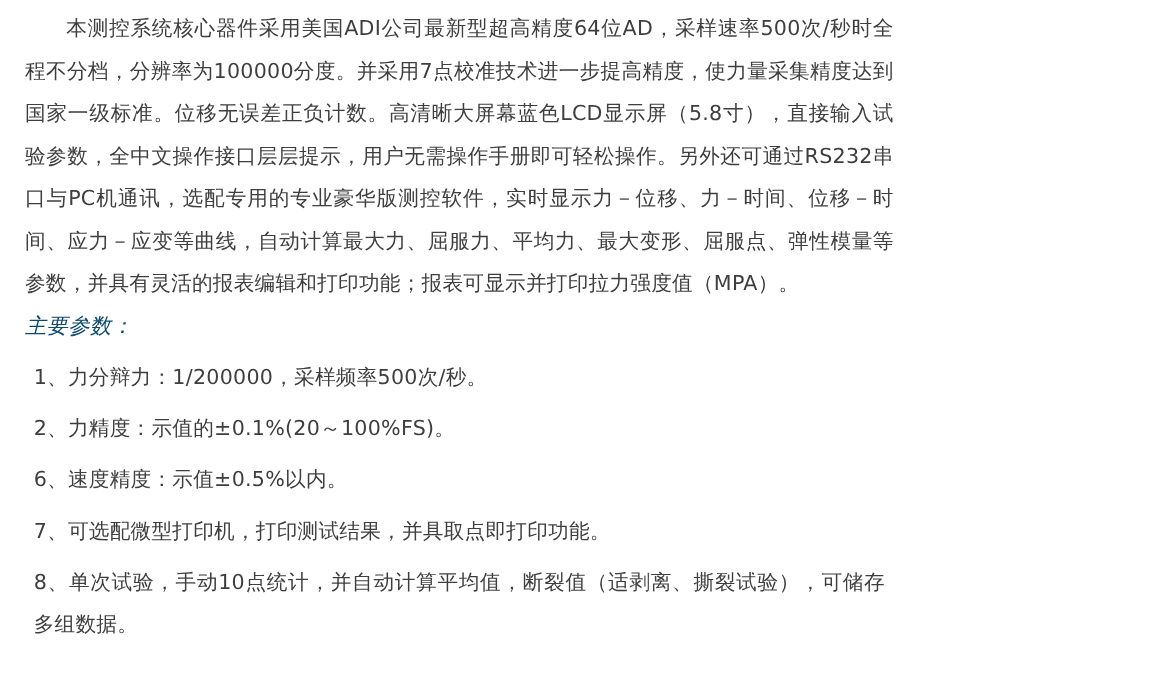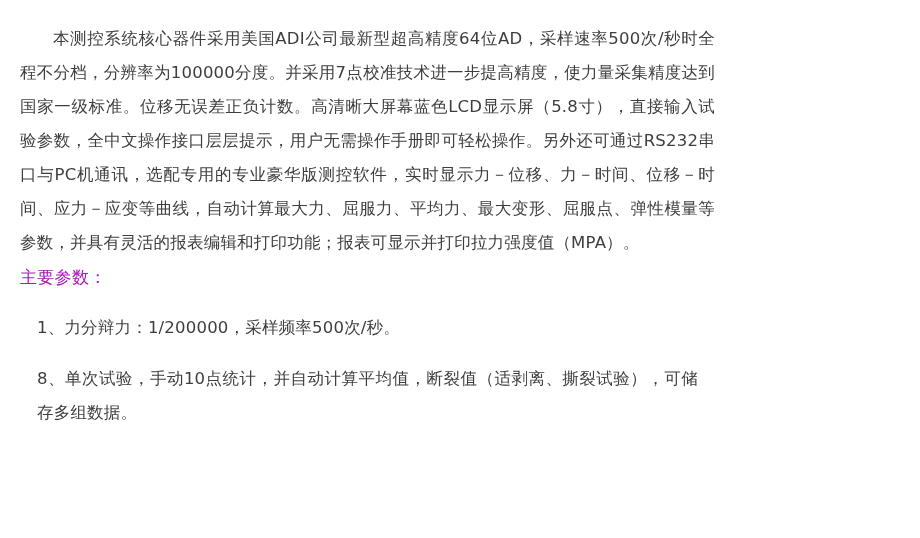--- a/index.html
+++ b/index.html
@@ -12,21 +12,21 @@
     height: 538px;
     overflow: hidden;
     font-family: "DejaVu Sans", "Liberation Sans", sans-serif;
     color: #3e3e3e;
   }
   .page {
     position: relative;
     width: 735px;
     height: 538px;
     box-sizing: border-box;
-    padding: 16px 20px;
+    padding: 0 20px;
   }
   .clip-top {
     
     height: 6px;
     overflow: hidden;
     position: relative;
   }
   .clip-top .cut {
     position: absolute;
     top: -22px;
@@ -45,32 +45,33 @@
     margin: 0;
     color: #3e3e3e;
   }
   .para.indent {
     text-indent: 2em;
   }
   .subhead {
     font-size: 17px;
     line-height: 34px;
     margin: 0;
-    color: #a21caf;
+    color: #0c4a6e;
     letter-spacing: 0.3px;
+    font-style: italic;
   }
   .list {
     margin: 0;
     padding: 0;
     list-style: none;
   }
   .list li {
     font-size: 16.5px;
     line-height: 34px;
-    margin: 17px;
+    margin: 7px;
     color: #3e3e3e;
     text-align: justify;
     text-justify: inter-ideograph;
     letter-spacing: 0.2px;
   }
 </style>
 </head>
 <body>
 
 <div class="page">
@@ -78,17 +79,20 @@
   <div class="clip-top">
     <div class="cut">产品特点：</div>
   </div>
 
   <p class="para indent">本测控系统核心器件采用美国ADI公司最新型超高精度64位AD，采样速率500次/秒时全程不分档，分辨率为100000分度。并采用7点校准技术进一步提高精度，使力量采集精度达到国家一级标准。位移无误差正负计数。高清晰大屏幕蓝色LCD显示屏（5.8寸），直接输入试验参数，全中文操作接口层层提示，用户无需操作手册即可轻松操作。另外还可通过RS232串口与PC机通讯，选配专用的专业豪华版测控软件，实时显示力－位移、力－时间、位移－时间、应力－应变等曲线，自动计算最大力、屈服力、平均力、最大变形、屈服点、弹性模量等参数，并具有灵活的报表编辑和打印功能；报表可显示并打印拉力强度值（MPA）。</p>
 
   <p class="subhead">主要参数：</p>
 
   <ul class="list">
     <li>1、力分辩力：1/200000，采样频率500次/秒。</li>
+    <li>2、力精度：示值的±0.1%(20～100%FS)。</li>
+    <li>6、速度精度：示值±0.5%以内。</li>
+    <li>7、可选配微型打印机，打印测试结果，并具取点即打印功能。</li>
     <li>8、单次试验，手动10点统计，并自动计算平均值，断裂值（适剥离、撕裂试验），可储存多组数据。</li>
 
   </ul>
 
 </div>
 
 </body></html>

